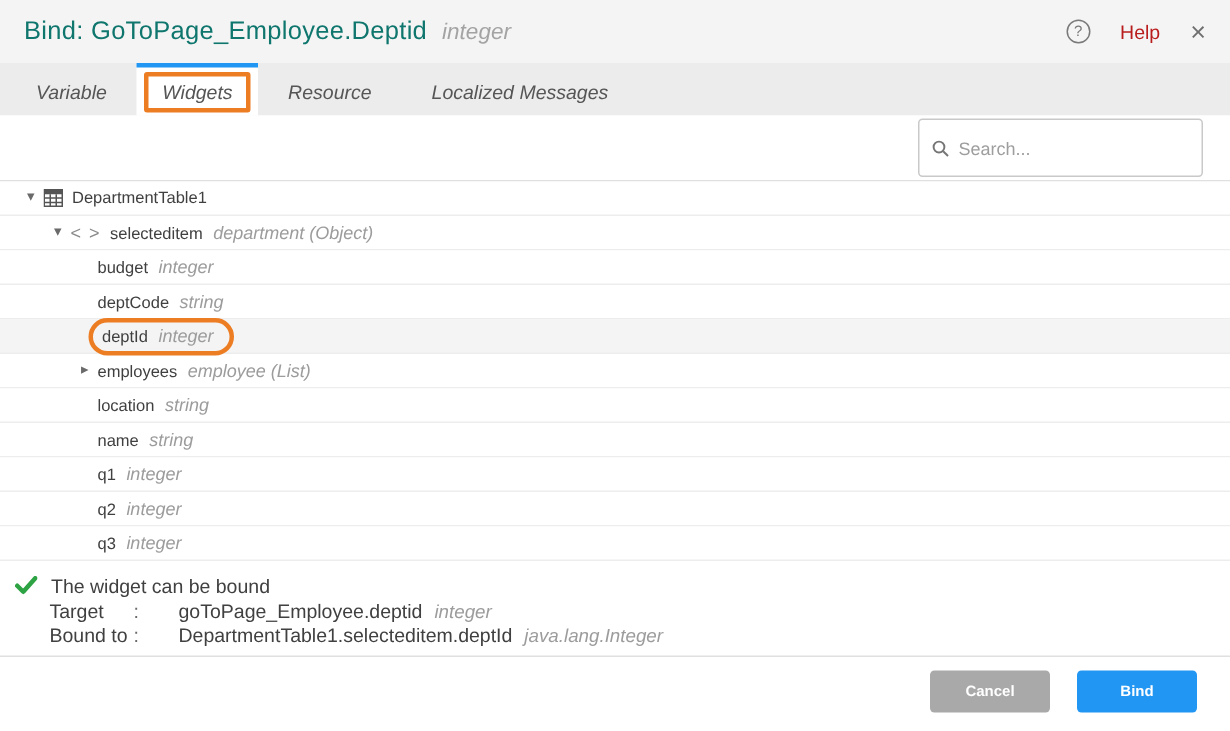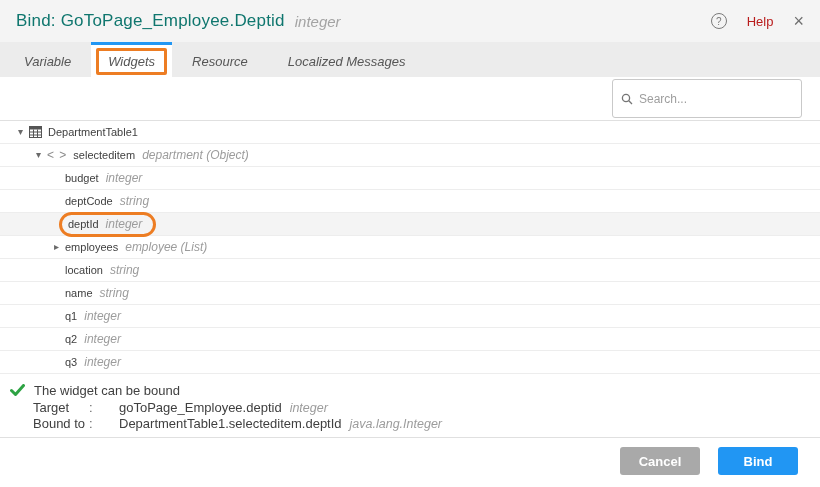--- a/index.html
+++ b/index.html
@@ -117,21 +117,21 @@
     margin-top: auto; flex: none;
     border-top: 1px solid #e0e0e0;
     height: 50px;
     display: flex; align-items: flex-start; justify-content: flex-end;
     padding: 9px 22px 0 0; gap: 18px;
     background: #fff;
   }
   .btn {
     width: 80px; height: 28px;
     border: none; border-radius: 3px;
-    font-family: inherit; font-size: 13px; font-weight: 700;
+    font-family: inherit; font-size: 10px; font-weight: 700;
     color: #fff; cursor: pointer;
   }
   .btn-cancel { background: #a9a9a9; }
   .btn-bind { background: #2196f3; }
 </style>
 </head>
 <body>
 
 <div class="dialog">
 

